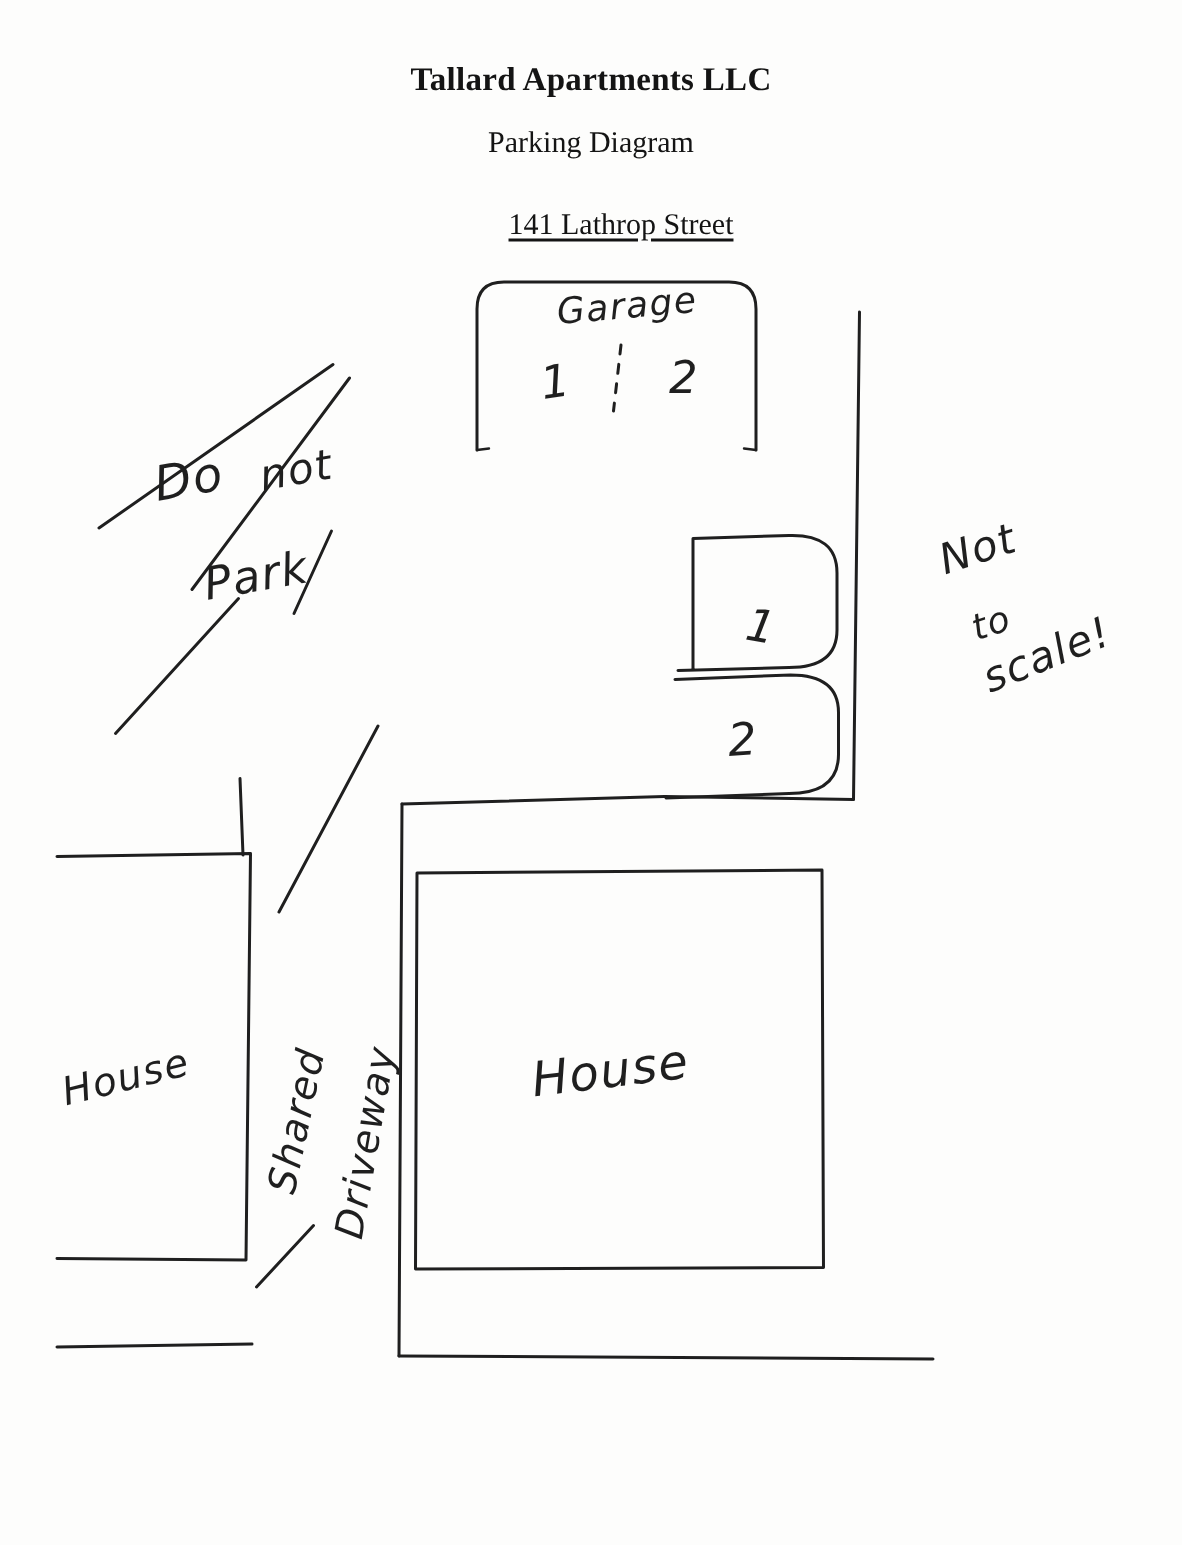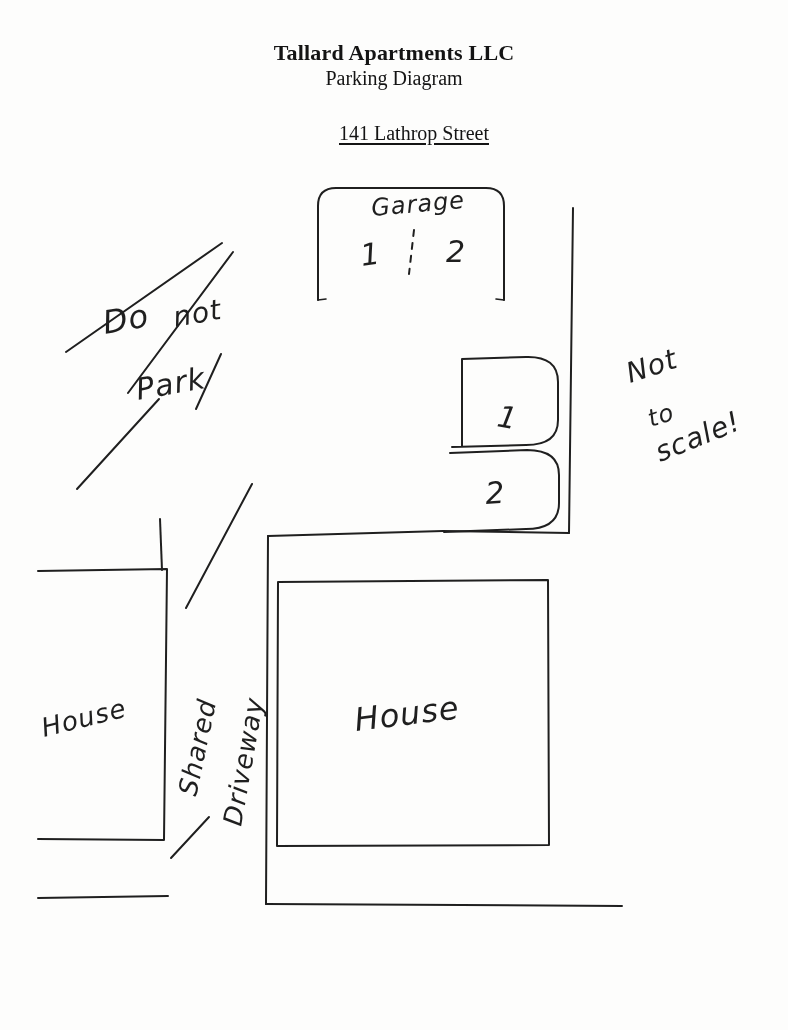--- a/index.html
+++ b/index.html
@@ -10,21 +10,21 @@
     overflow:hidden;
     font-family:"Liberation Serif", serif;
   }
   .header {
     position:absolute; top:0; left:0; right:0;
     padding-top:40px;
     text-align:center;
     color:#141414;
   }
   .title    { font-size:22px; font-weight:bold; letter-spacing:0.2px; }
-  .subtitle { font-size:20px; margin-top:1px; }
+  .subtitle { font-size:20px; margin-top:18px; }
   .address  { font-size:20px; margin-top:32px; text-decoration:underline; text-underline-offset:3px;padding-left:40px; }
   svg.diagram { position:absolute; left:0; top:0; }
   .stroke {
     fill:none; stroke:#1f1f1f; stroke-width:2;
     stroke-linecap:round; stroke-linejoin:round;
   }
   .stroke.thin { stroke-width:1.6; }
   .hand {
     font-family:"DejaVu Sans", sans-serif;
     font-style:italic;

